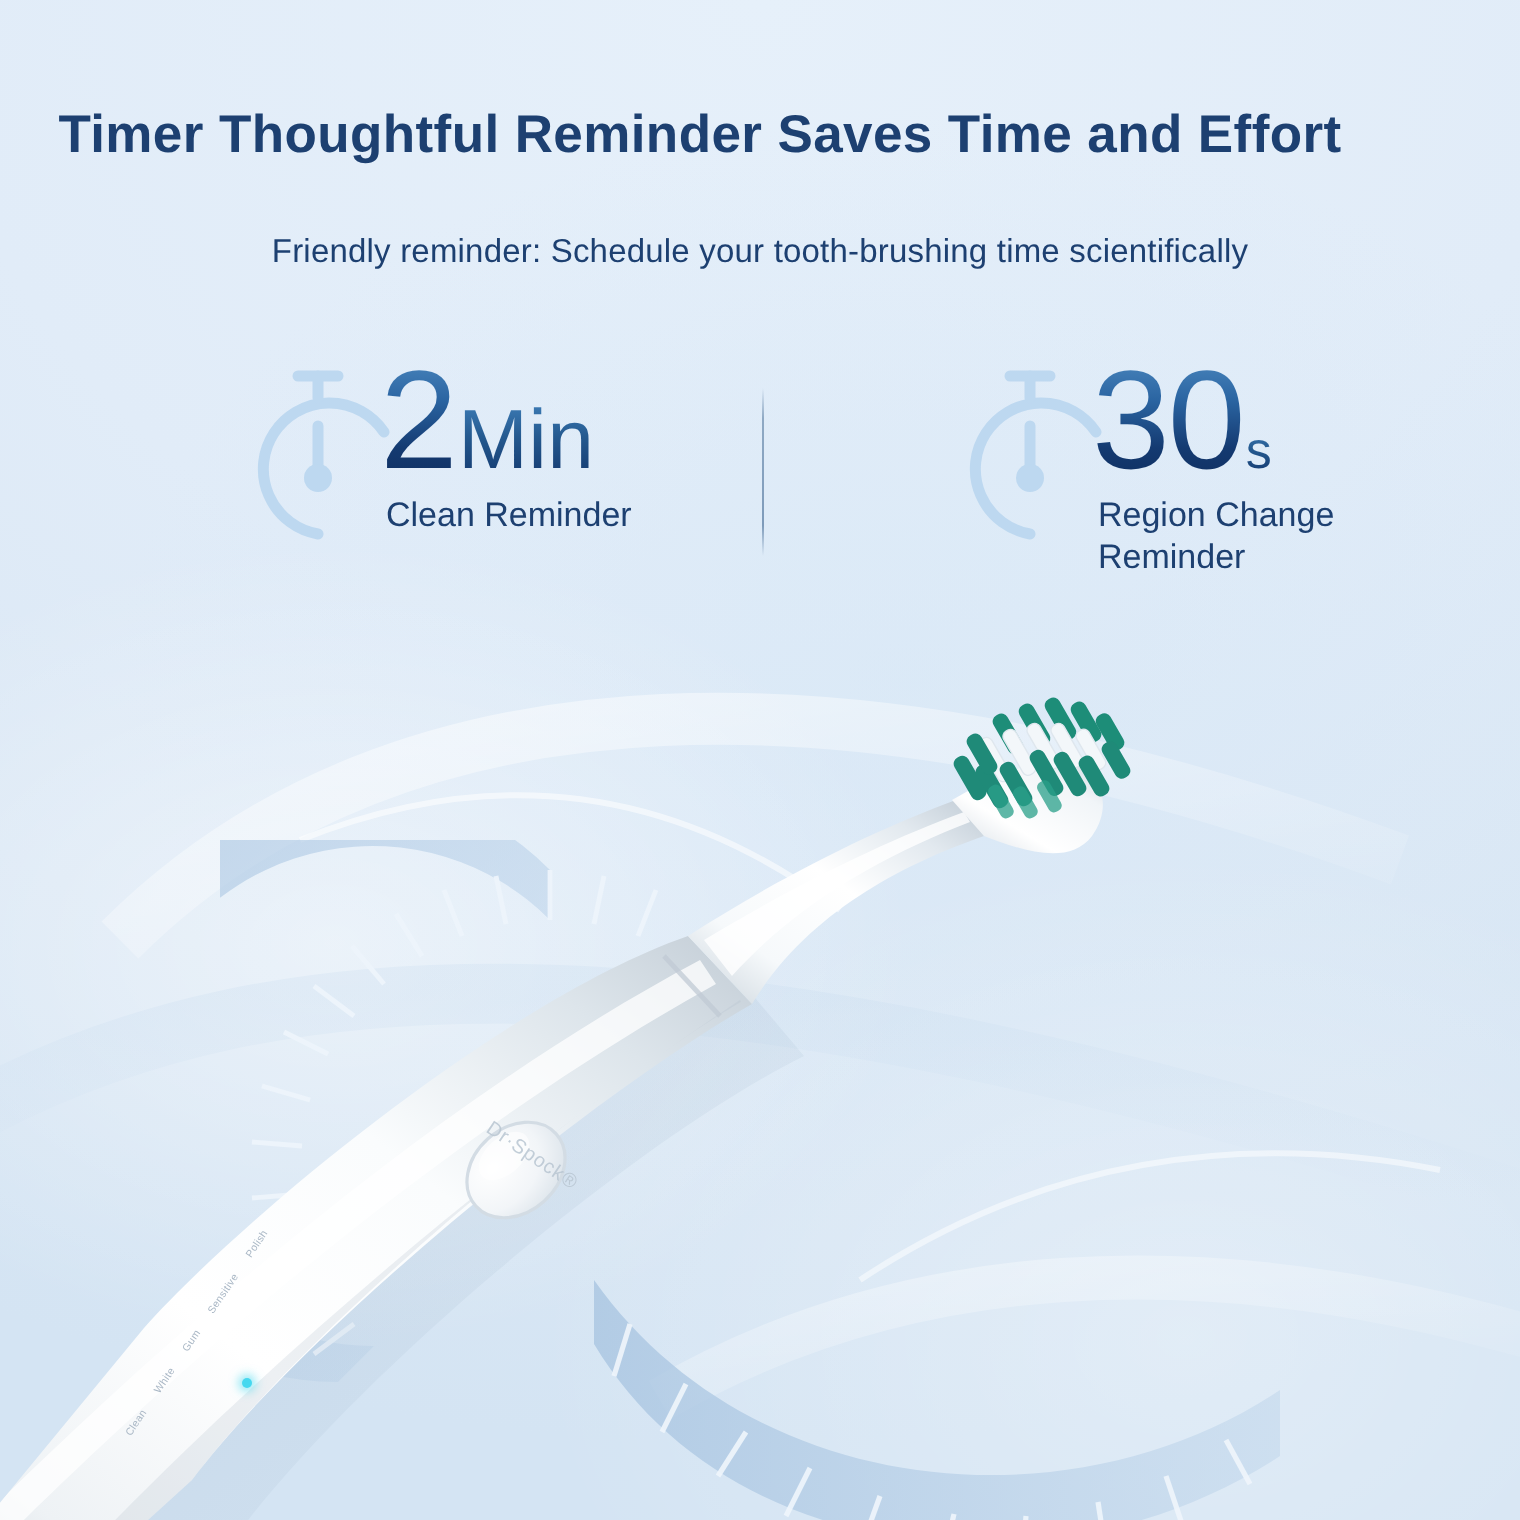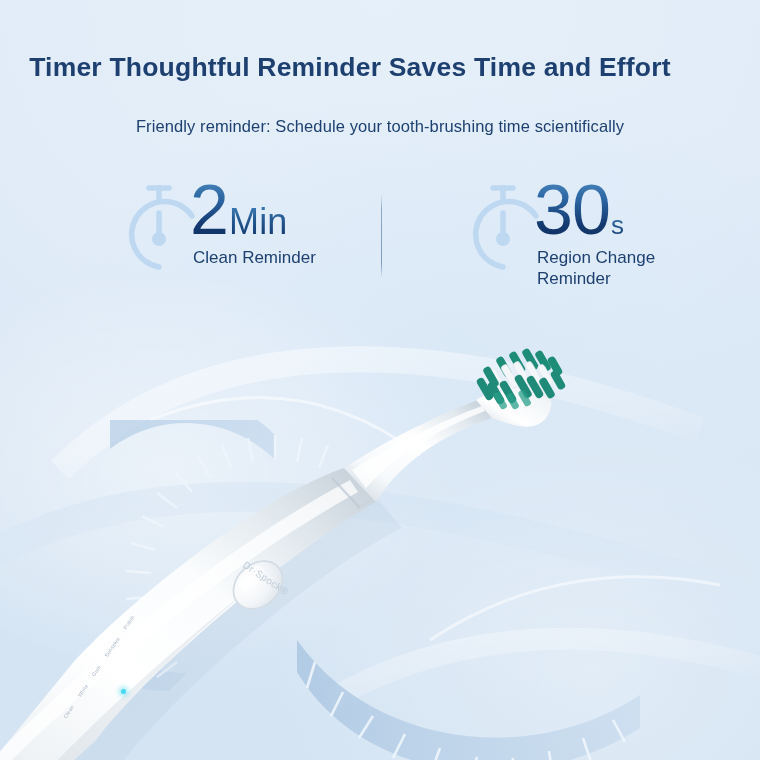--- a/index.html
+++ b/index.html
@@ -68,21 +68,21 @@
     height: 135px;
   }
   .feature {
     position: absolute;
     top: 0;
     height: 135px;
     display: flex;
     align-items: flex-start;
   }
   .feature-left  { left: 118px; }
-  .feature-right { left: 462px; }
+  .feature-right { left: 474px; }
 
   .sw-icon {
     position: relative;
     width: 88px;
     height: 104px;
     flex: 0 0 88px;
     margin-top: 6px;
   }
   .sw-icon svg { display: block; }
 
@@ -100,21 +100,21 @@
     font-size: 70px;
     font-weight: 400;
     letter-spacing: -1px;
     background: linear-gradient(180deg, #4a86bd 0%, #2b65a2 34%, #143a71 72%, #0f2f60 100%);
     -webkit-background-clip: text;
     background-clip: text;
     color: transparent;
     text-shadow: none;
   }
   .metric-unit {
-    font-size: 36px;
+    font-size: 42px;
     font-weight: 400;
     letter-spacing: .2px;
     margin-left: 1px;
     background: linear-gradient(180deg, #3d7cb6 0%, #24598f 45%, #14396f 100%);
     -webkit-background-clip: text;
     background-clip: text;
     color: transparent;
   }
   .metric-unit.small { font-size: 26px; }
 

